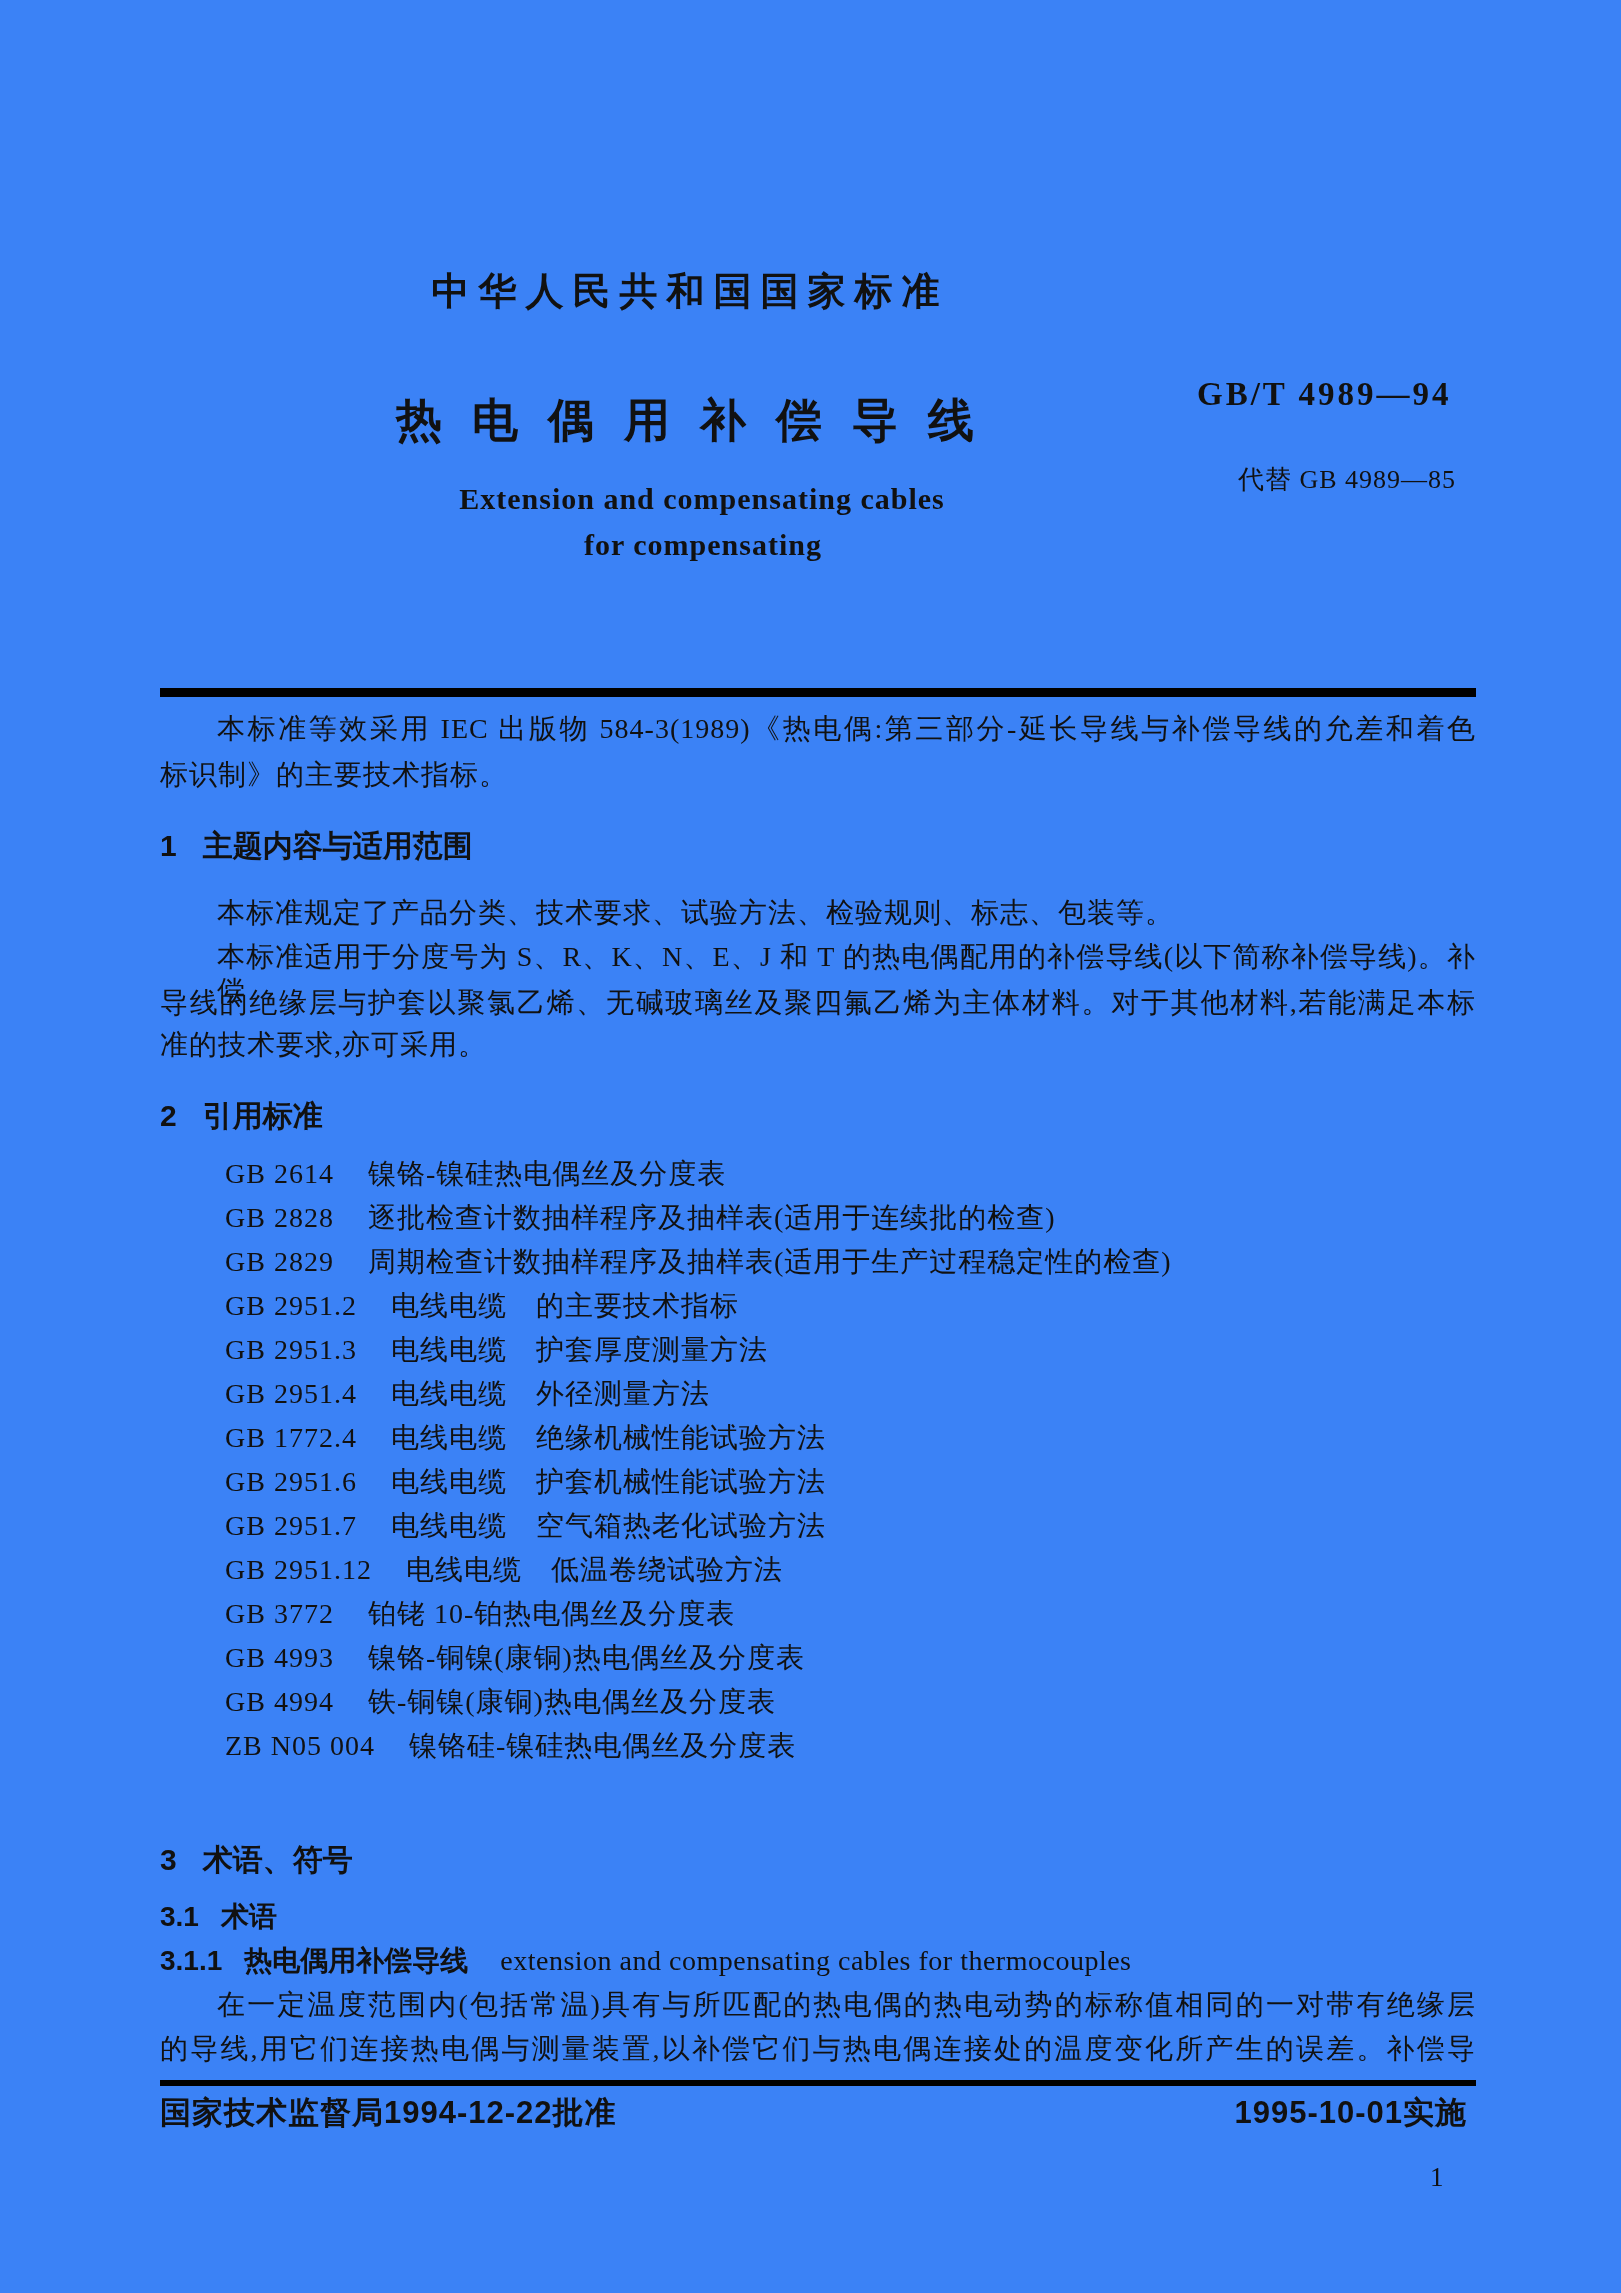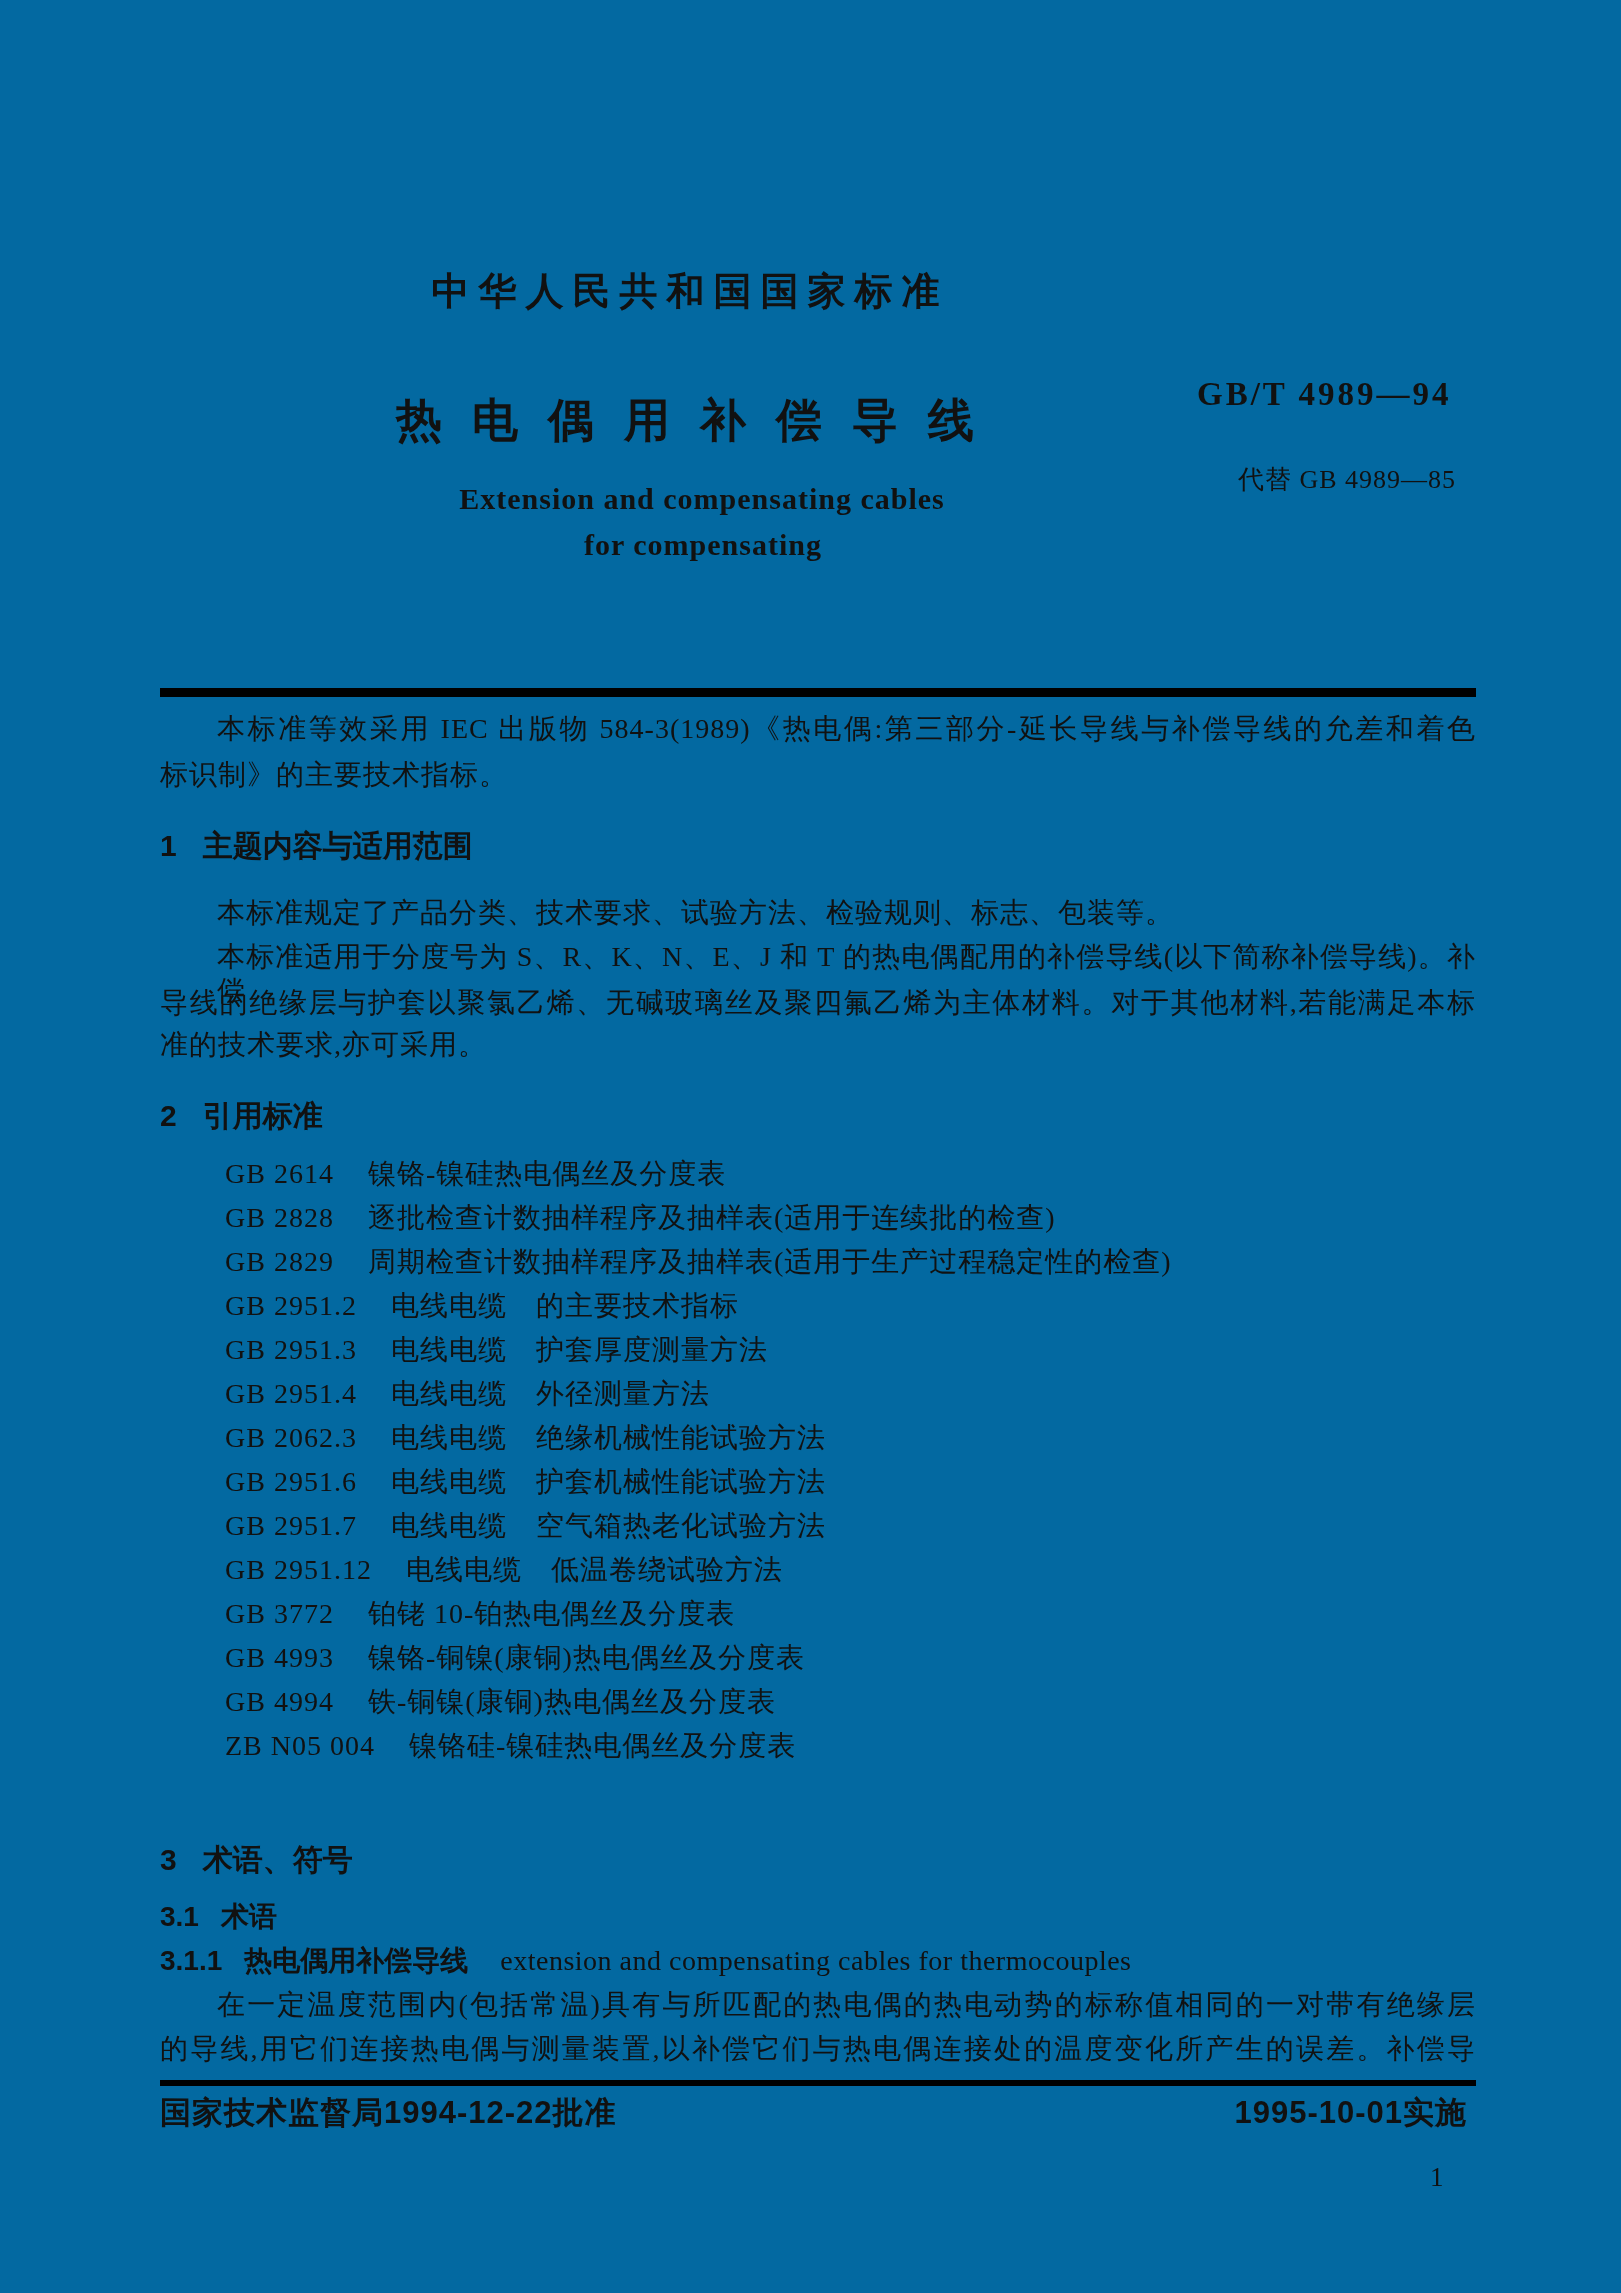--- a/index.html
+++ b/index.html
@@ -1,20 +1,20 @@
 <!DOCTYPE html>
 <html><head>
 <meta charset="utf-8">
 <style>
   html,body{margin:0;padding:0;background:#e8e8e8;}
   .page{
     position:relative;
     width:1621px;height:2293px;
     margin:0 auto;
-    background:#0369a1;
+    background:#3b82f6;
     color:#111;
     font-family:"Liberation Serif",serif;
     overflow:hidden;
   }
   .abs{position:absolute;}
   .ctr{transform:translateX(-50%);white-space:nowrap;}
   .hei{font-family:"Liberation Sans",sans-serif;font-weight:bold;}
 
   
   .hdr-national{top:266px;left:690px;font-size:38px;letter-spacing:9px;}
@@ -96,21 +96,21 @@
       <div class="ref-row">
         <span class="ref-code">GB 2951.2</span><span class="ref-title">电线电缆　的主要技术指标</span>
       </div>
       <div class="ref-row">
         <span class="ref-code">GB 2951.3</span><span class="ref-title">电线电缆　护套厚度测量方法</span>
       </div>
       <div class="ref-row">
         <span class="ref-code">GB 2951.4</span><span class="ref-title">电线电缆　外径测量方法</span>
       </div>
       <div class="ref-row">
-        <span class="ref-code">GB 2062.3</span><span class="ref-title">电线电缆　绝缘机械性能试验方法</span>
+        <span class="ref-code">GB 1772.4</span><span class="ref-title">电线电缆　绝缘机械性能试验方法</span>
       </div>
       <div class="ref-row">
         <span class="ref-code">GB 2951.6</span><span class="ref-title">电线电缆　护套机械性能试验方法</span>
       </div>
       <div class="ref-row">
         <span class="ref-code">GB 2951.7</span><span class="ref-title">电线电缆　空气箱热老化试验方法</span>
       </div>
       <div class="ref-row">
         <span class="ref-code">GB 2951.12</span><span class="ref-title">电线电缆　低温卷绕试验方法</span>
       </div>

